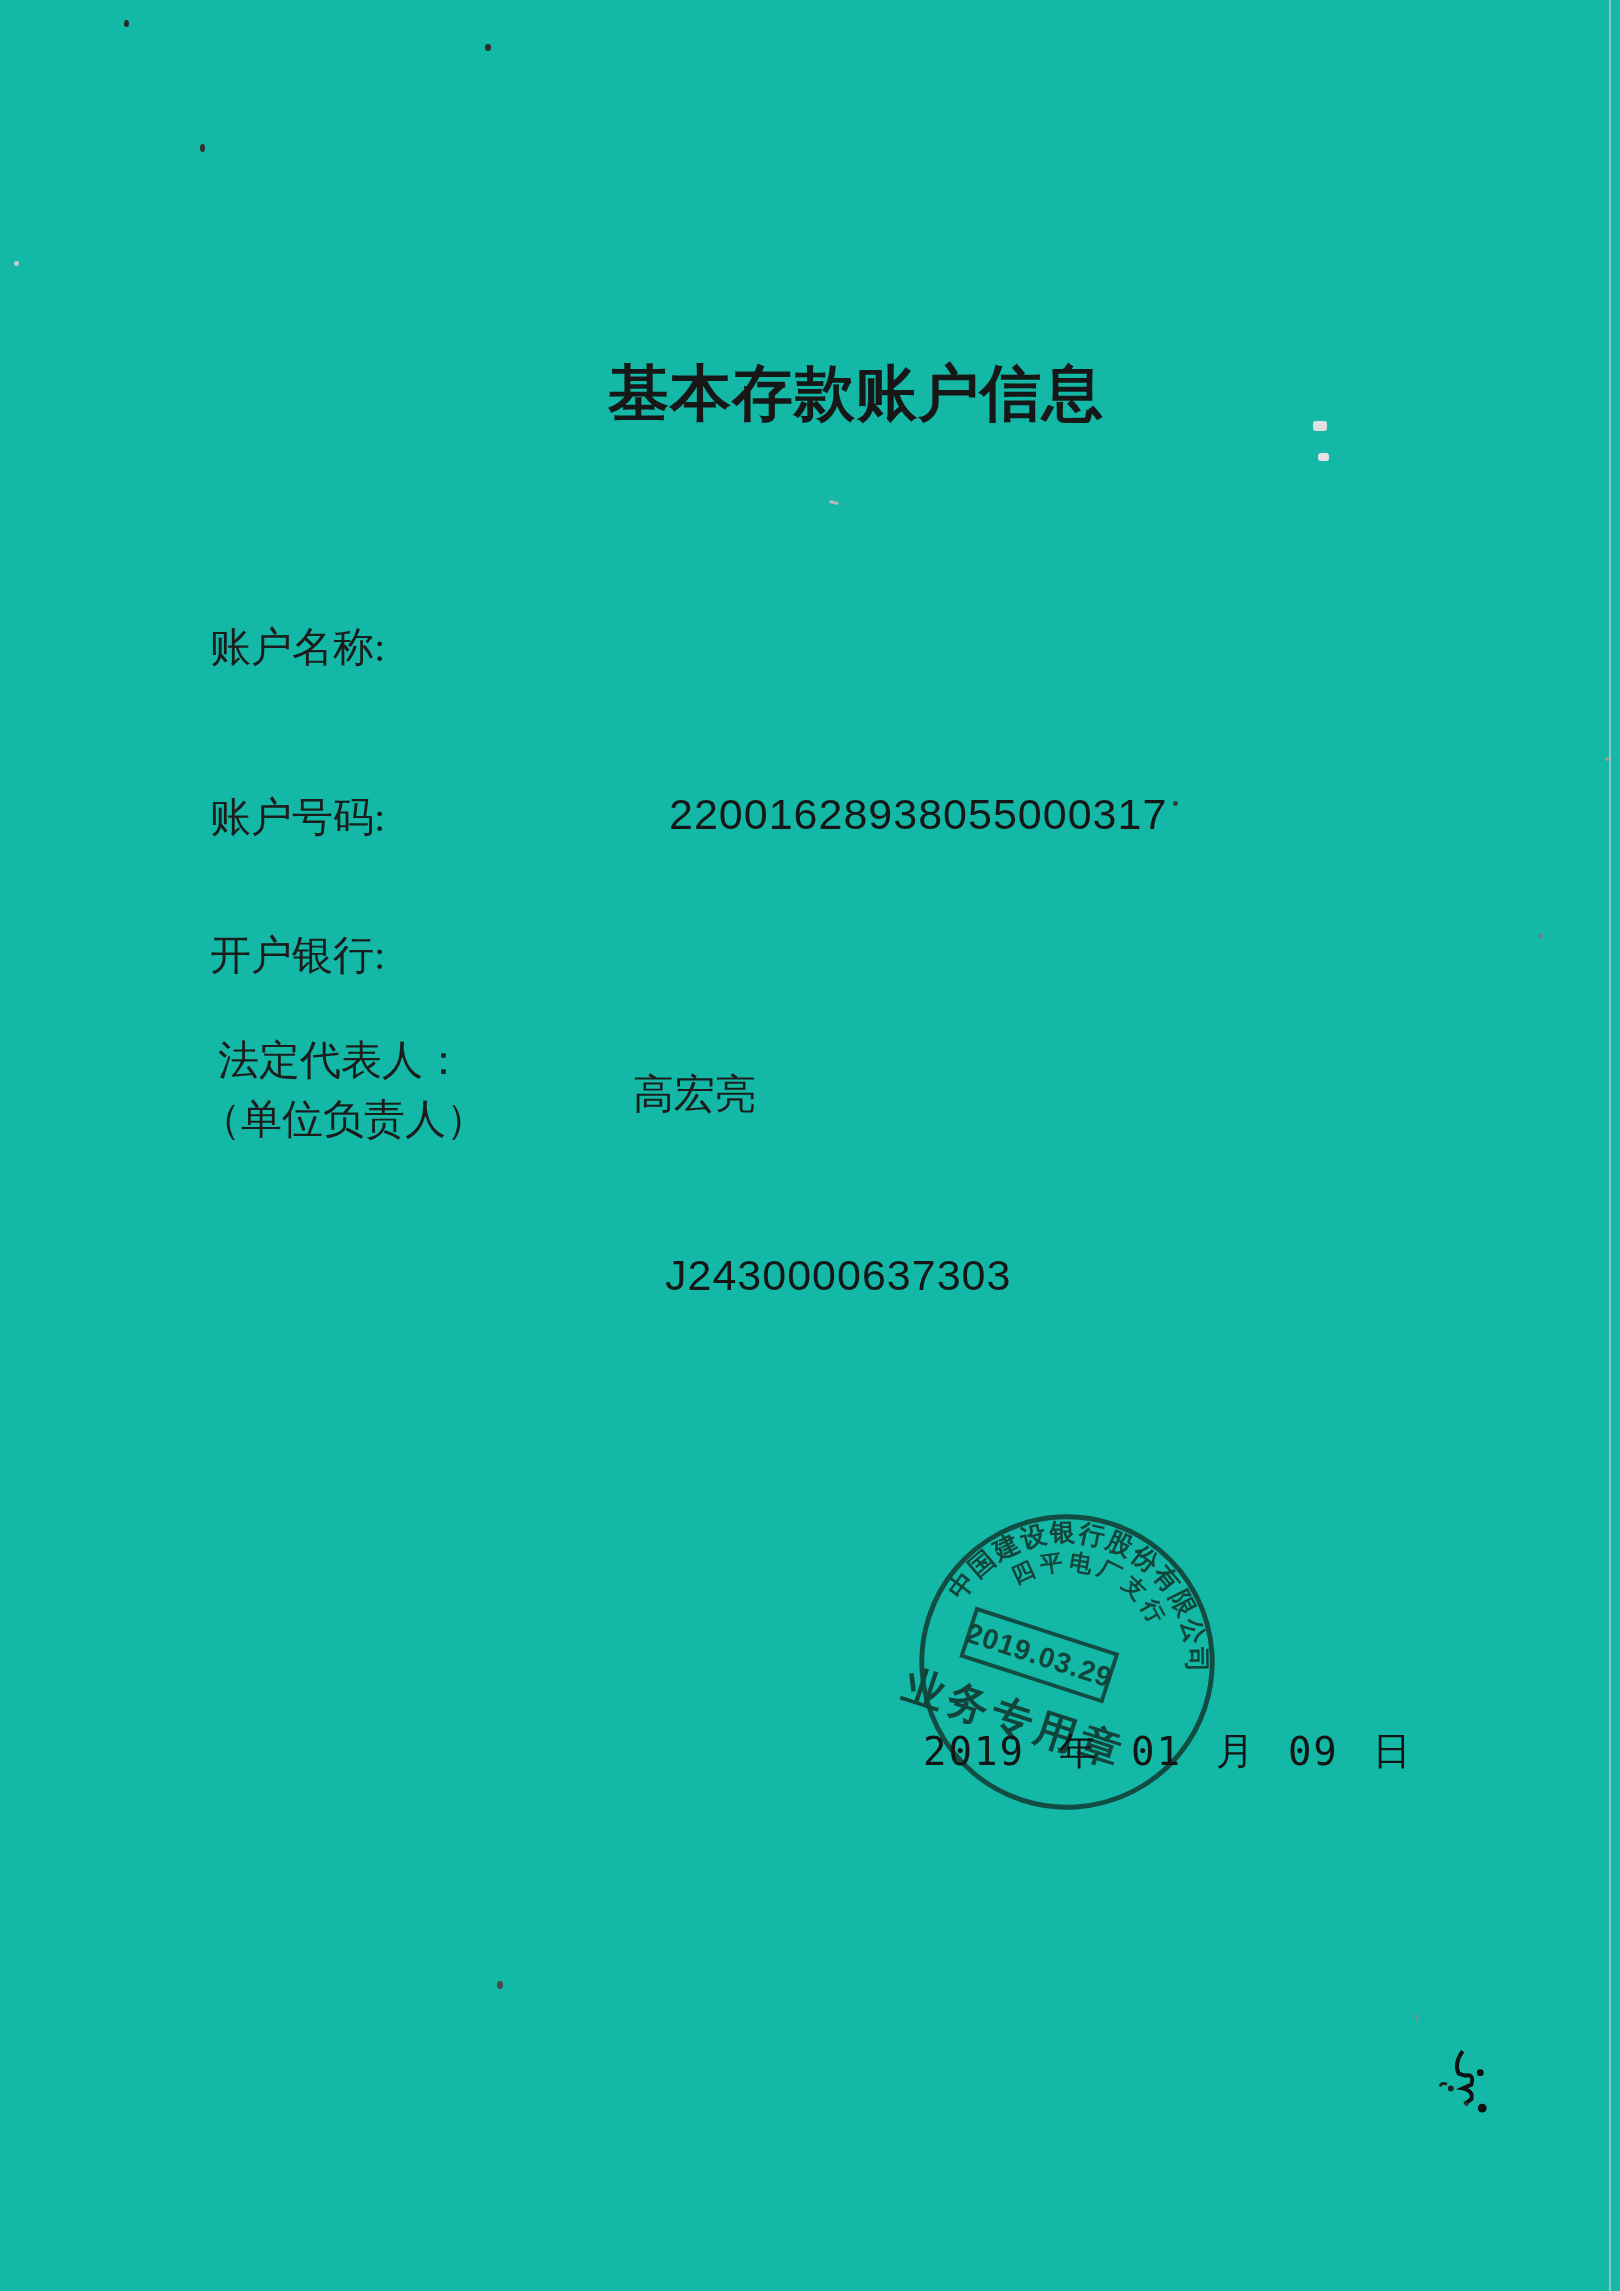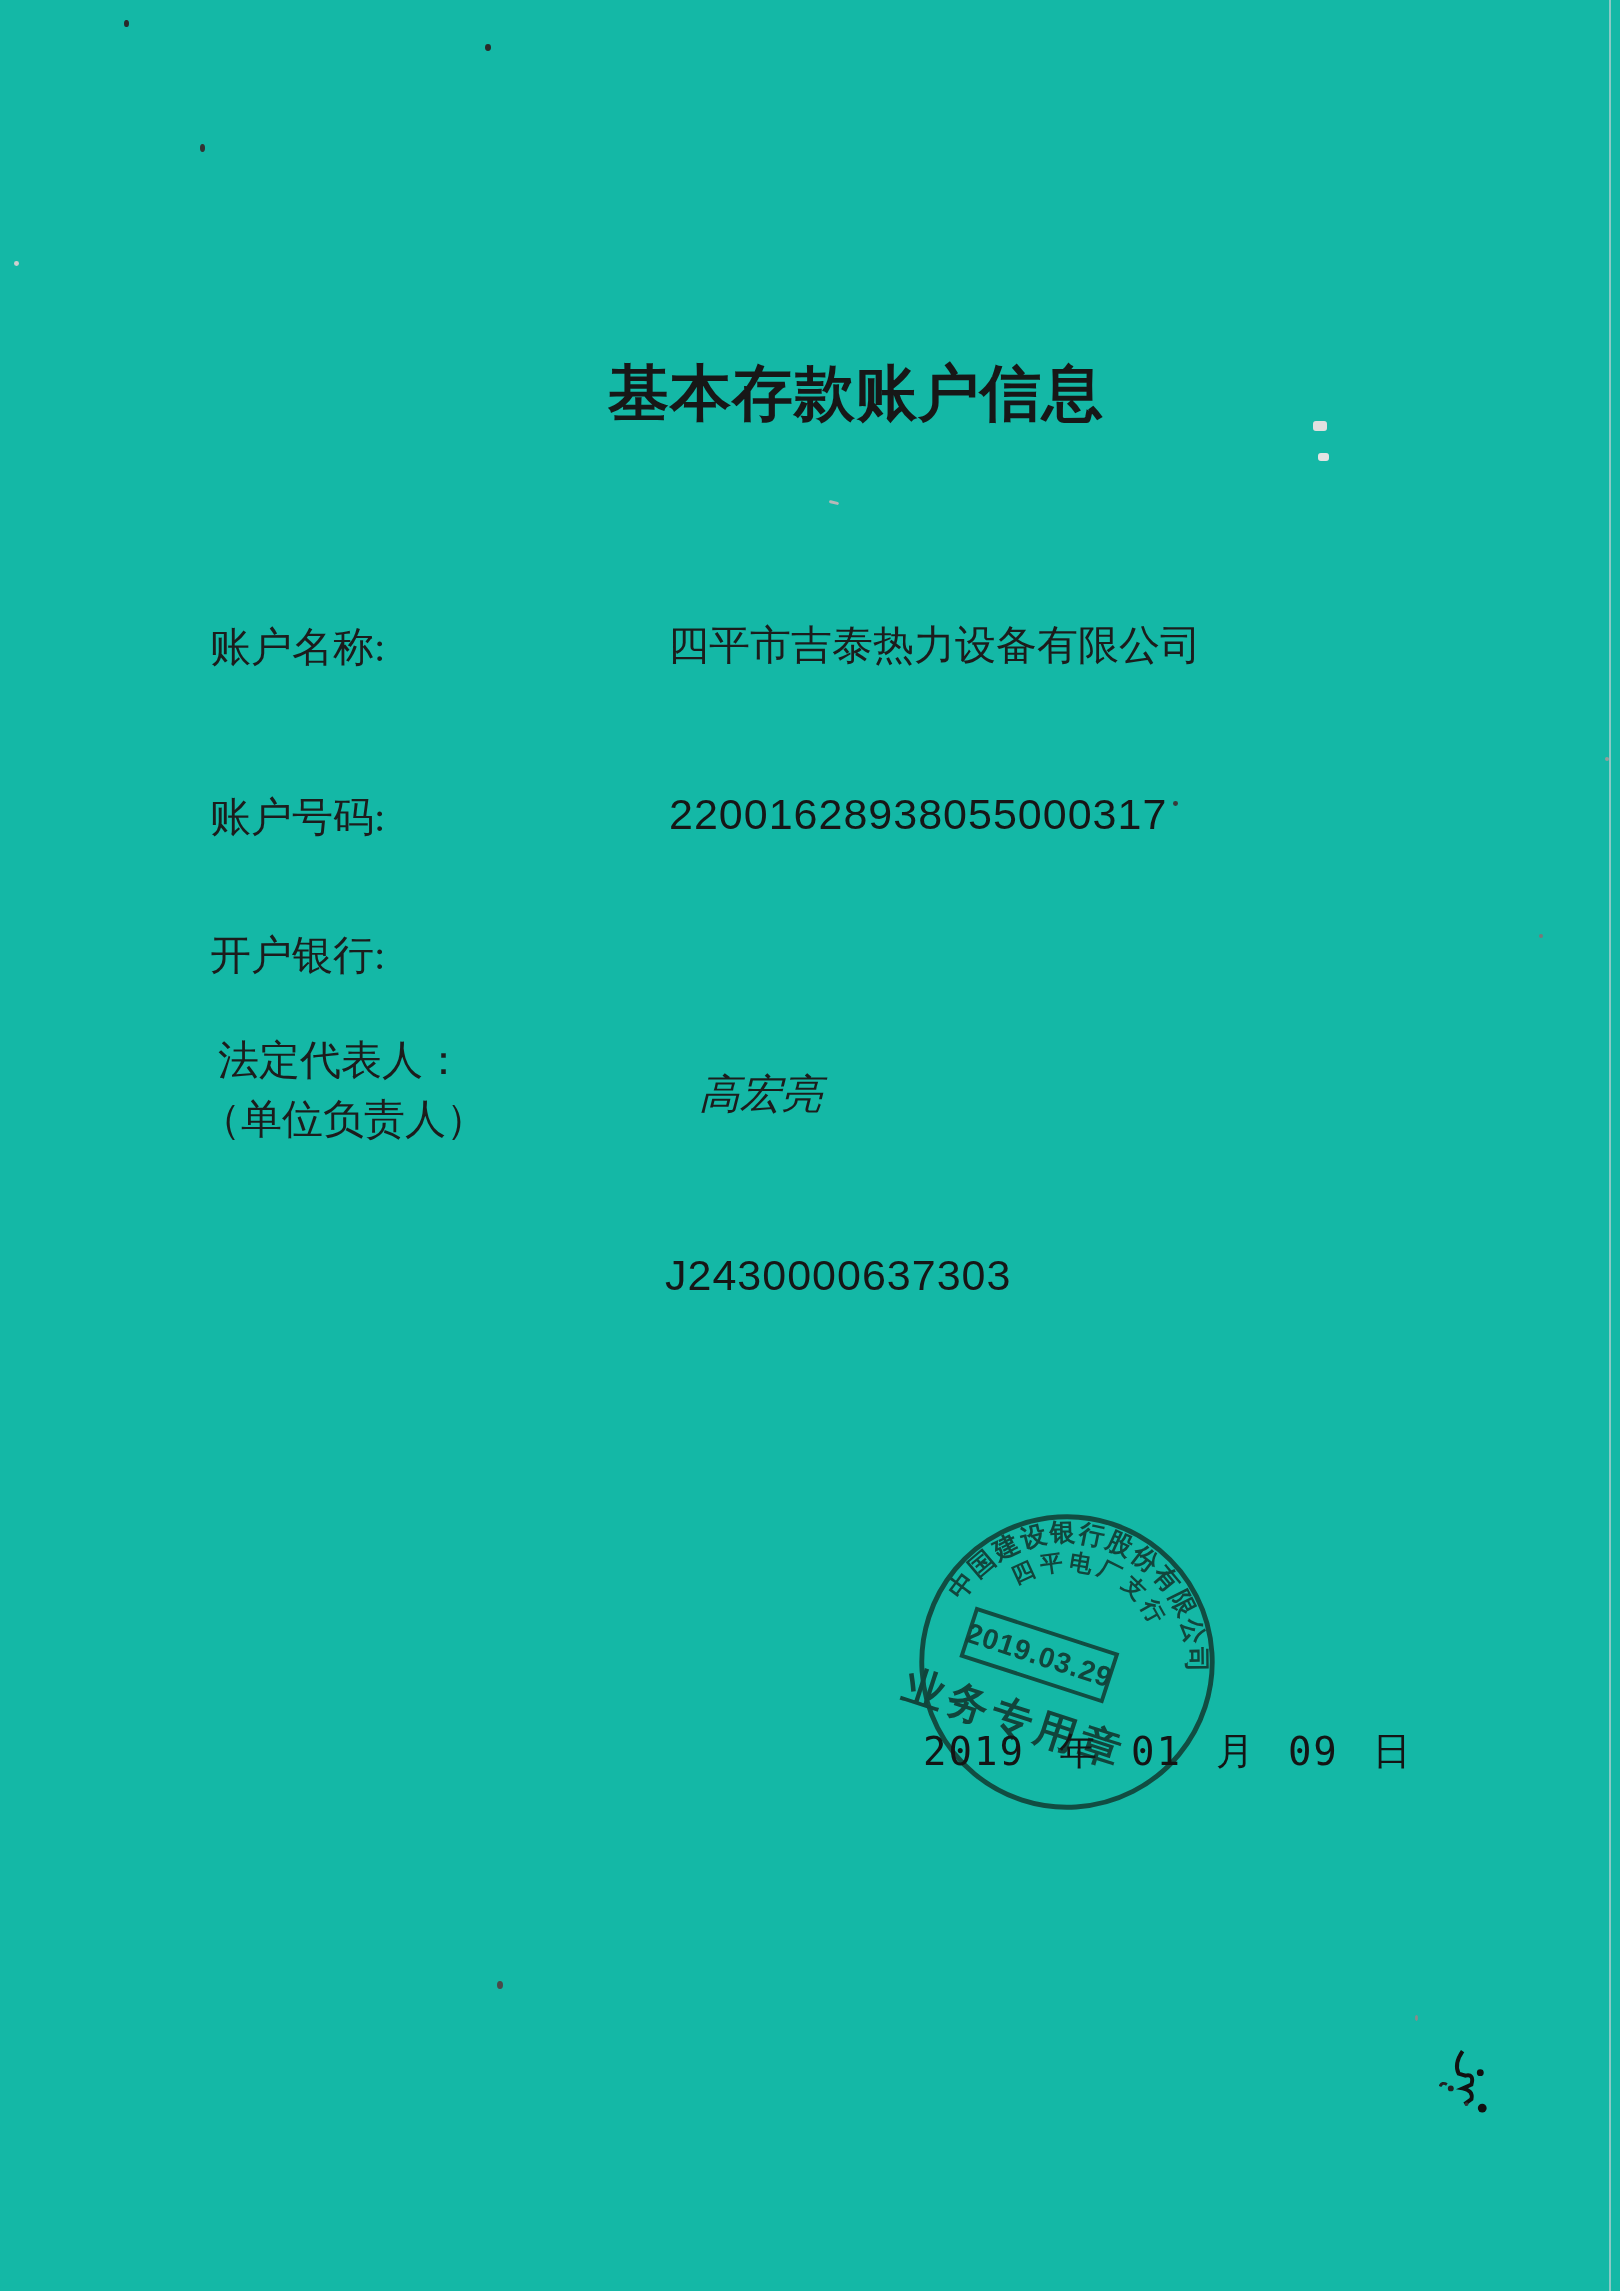--- a/index.html
+++ b/index.html
@@ -27,21 +27,21 @@
   }
 
   .lbl-r1{left:210px;top:624px;}
   .val-r1{left:668px;top:622px;}
   .lbl-r2{left:210px;top:794px;text-align:center;}
   .val-r2{left:669px;top:790px;}
   .lbl-r3{left:210px;top:932px;}
   .val-r3{left:667px;top:931px;}
   .lbl-r4a{left:218px;top:1037px;}
   .lbl-r4b{left:200px;top:1096px;}
-  .val-r4{left:699px;top:1071px;font-style:italic;}
+  .val-r4{left:633px;top:1071px;}
   .lbl-r5{left:208px;top:1254px;font-size:40px;}
   .val-r5{left:665px;top:1251px;}
 
   .date-line{
     left:923px;top:1730px;
     display:flex;align-items:flex-start;gap:34px;
     font-size:39px;color:#141414;
     z-index:3;
   }
   .date-line .d{
@@ -76,21 +76,20 @@
   .smudge{left:1439px;top:2047px;z-index:1;}
 </style>
 </head>
 <body>
 
 <div class="page">
 
   <div class="abs doc-title">基本存款账户信息</div>
 
   <div class="abs field-label lbl-r1">账户名称:</div>
-  <div class="abs field-value val-r1">四平市吉泰热力设备有限公司</div>
 
   <div class="abs field-label lbl-r2">账户号码:</div>
   <div class="abs num val-r2">22001628938055000317</div>
 
   <div class="abs field-label lbl-r3">开户银行:</div>
 
   <div class="abs field-label lbl-r4a">法定代表人：</div>
   <div class="abs field-label lbl-r4b">（单位负责人）</div>
   <div class="abs field-value val-r4">高宏亮</div>
 

